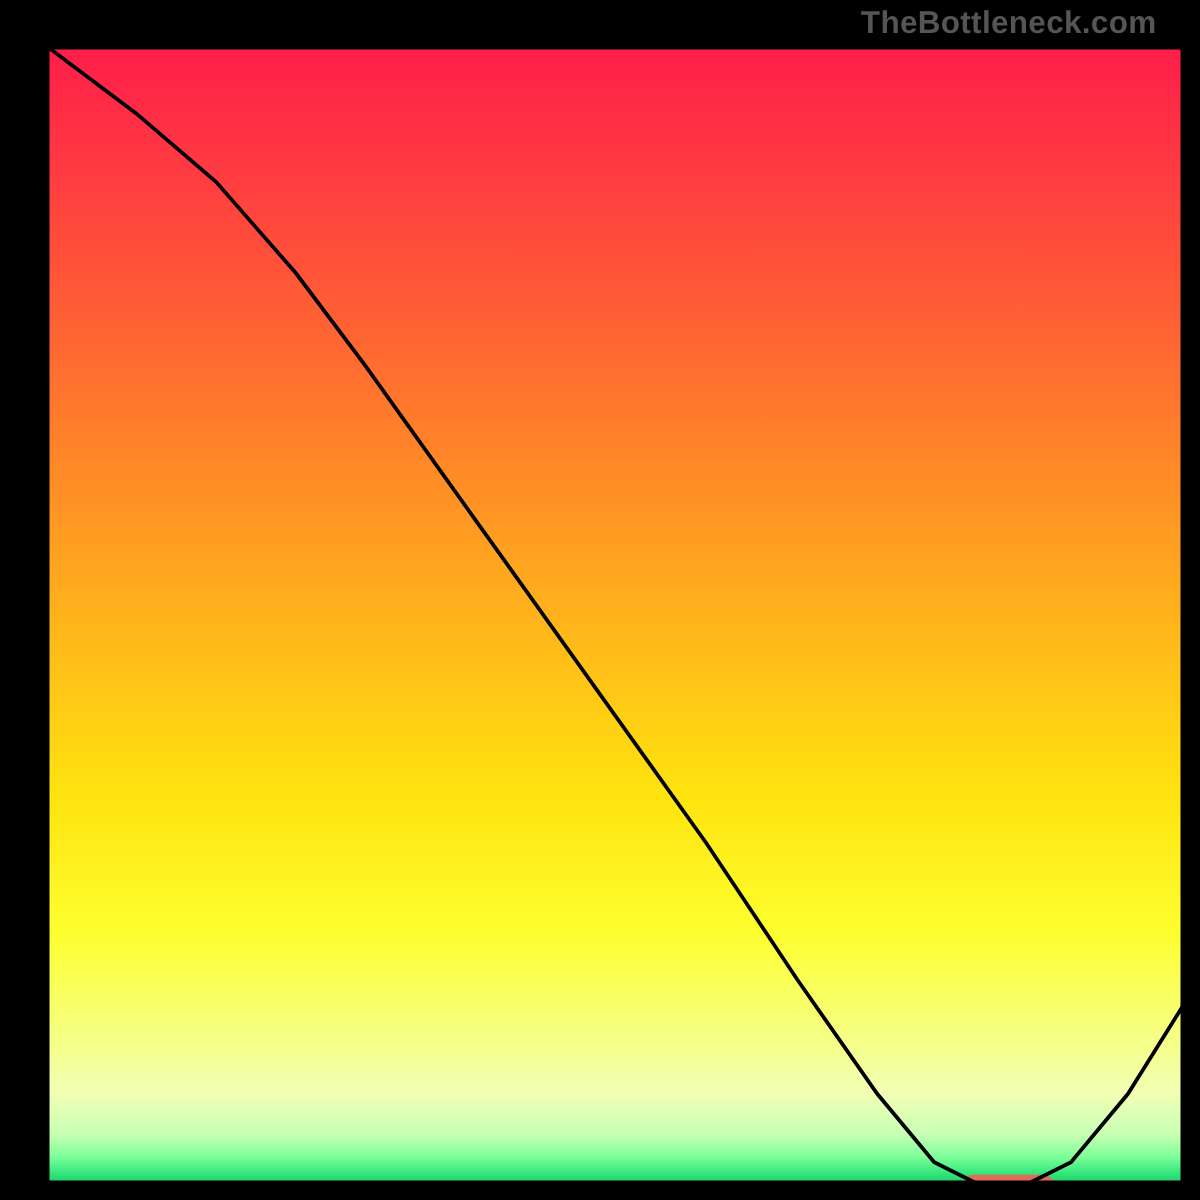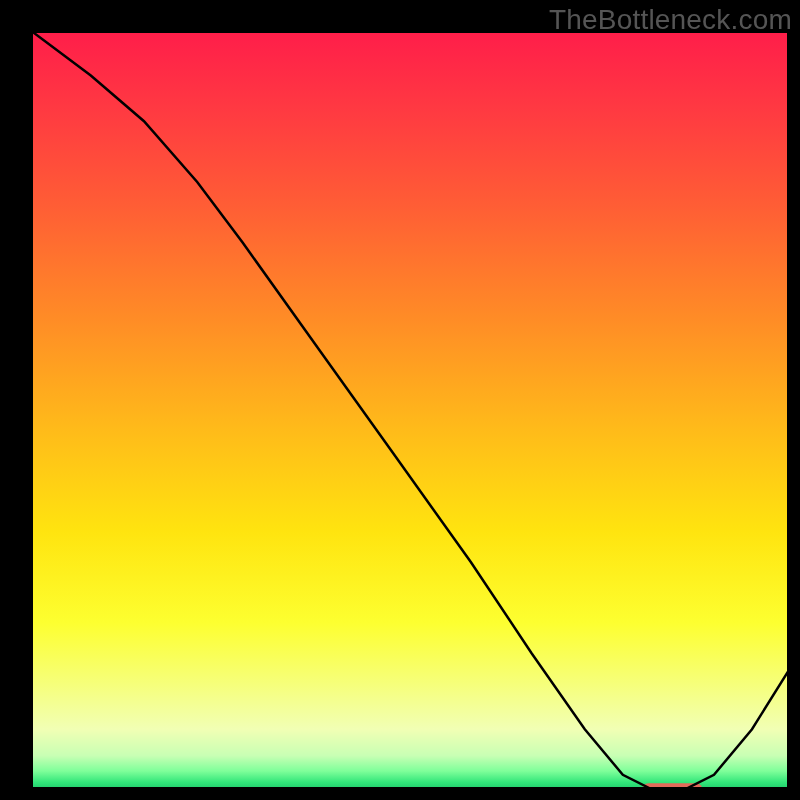--- a/index.html
+++ b/index.html
@@ -7,24 +7,24 @@
     padding: 0;
     width: 800px;
     height: 800px;
     background: #000000;
     font-family: Arial, Helvetica, sans-serif;
     overflow: hidden;
   }
   .watermark {
     position: absolute;
     top: 4px;
-    right: 8px;
+    right: 29px;
     color: #555555;
-    font-size: 28px;
-    font-weight: 400;
+    font-size: 21px;
+    font-weight: 700;
     letter-spacing: 0.2px;
   }
   .plot-frame {
     position: absolute;
     left: 30px;
     top: 30px;
     width: 760px;
     height: 760px;
     background: #000;
   }

